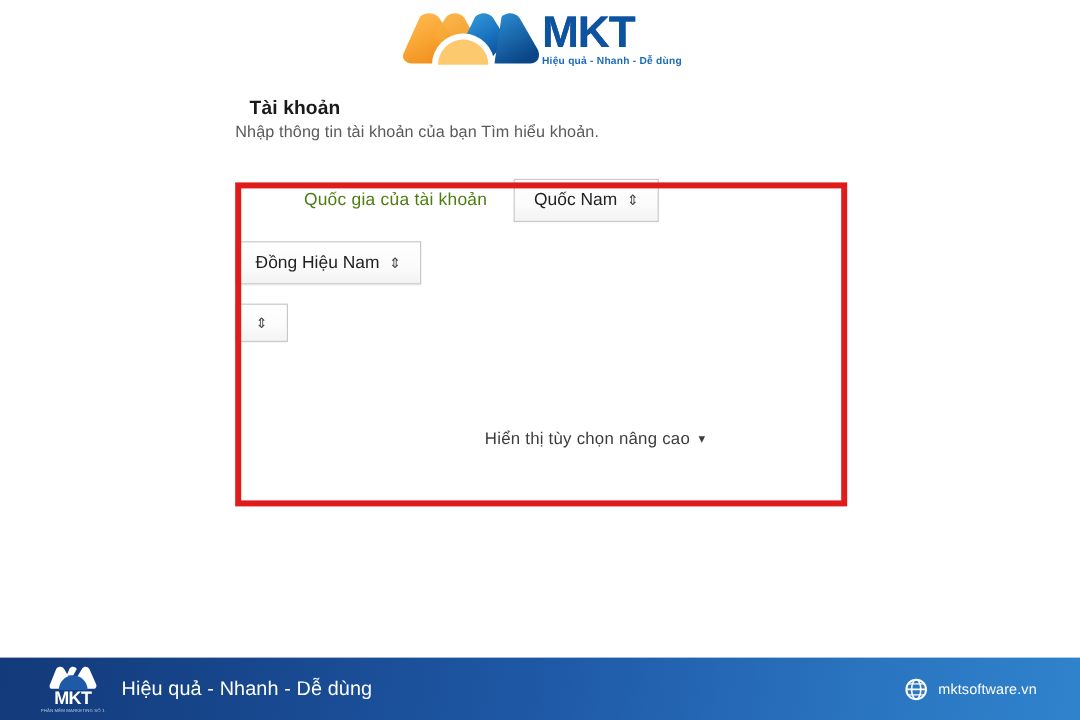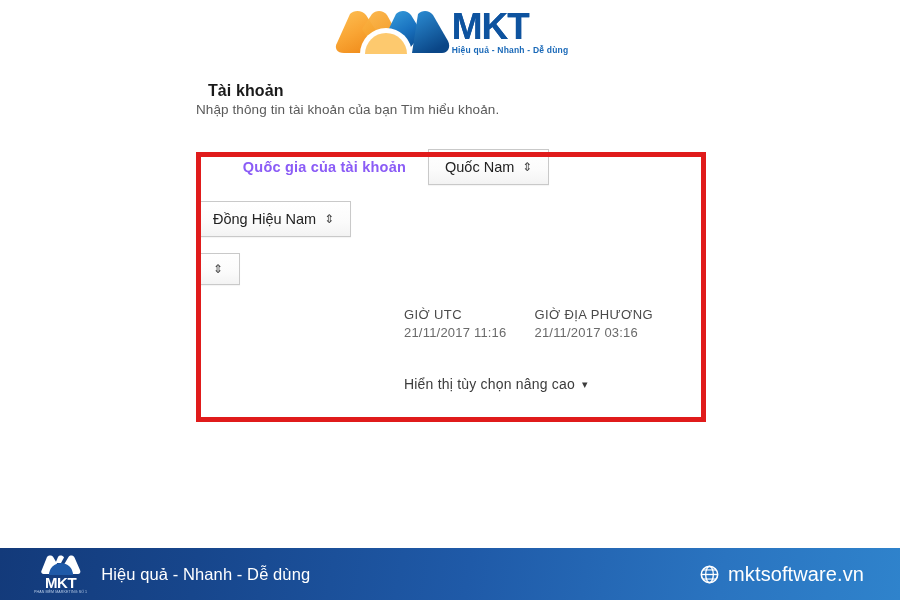--- a/index.html
+++ b/index.html
@@ -99,23 +99,22 @@
     display: flex;
     align-items: center;
     margin-bottom: 16px;
   }
   .form-label {
     width: 232px;
     text-align: right;
     padding-right: 22px;
     box-sizing: border-box;
     font-size: 14.5px;
-    color: #8b5cf6;
+    color: #4d7c0f;
     letter-spacing: 0.2px;
-    font-weight: bold;
   }
   .select-box {
     display: inline-flex;
     align-items: center;
     gap: 8px;
     border: 1px solid #c9c9c9;
     background: linear-gradient(180deg, #ffffff 0%, #fbfbfb 60%, #f3f3f3 100%);
     padding: 9px 16px;
     font-size: 14.5px;
     color: #222;
@@ -143,21 +142,21 @@
     margin-bottom: 3px;
   }
   .time-col-value {
     font-size: 13px;
     color: #6a6a6a;
     letter-spacing: 0.2px;
   }
 
   
   .advanced {
-    margin-top: 36px;
+    margin-top: 56px;
     margin-left: 208px;
     font-size: 14px;
     color: #3c3c3c;
     letter-spacing: 0.2px;
     cursor: pointer;
     display: inline-flex;
     align-items: center;
     gap: 7px;
   }
   .adv-caret {
@@ -210,21 +209,21 @@
     font-size: 16.5px;
     letter-spacing: 0.1px;
   }
   .footer-right {
     display: flex;
     align-items: center;
     gap: 9px;
   }
   .footer-site {
     color: #ffffff;
-    font-size: 20px;
+    font-size: 12px;
     letter-spacing: 0.1px;
   }
   .globe-icon { display:block; }
 </style>
 </head>
 <body>
 
 <div class="header">
   <div class="logo-wrap">
     <span class="logo-mark">
@@ -290,30 +289,20 @@
         <span class="sel-caret">⇕</span>
       </div>
     </div>
 
     <div class="form-row">
       <div class="select-box">
         <span class="sel-caret">⇕</span>
       </div>
     </div>
 
-    <div class="time-block">
-      <div>
-        <div class="time-col-title">GIỜ UTC</div>
-        <div class="time-col-value">21/11/2017 11:16</div>
-      </div>
-      <div>
-        <div class="time-col-title">GIỜ ĐỊA PHƯƠNG</div>
-        <div class="time-col-value">21/11/2017 03:16</div>
-      </div>
-    </div>
 
     <div class="advanced">
       <span>Hiển thị tùy chọn nâng cao</span>
       <span class="adv-caret">▾</span>
     </div>
 
   </div>
 </div>
 
 <div class="red-box"></div>

